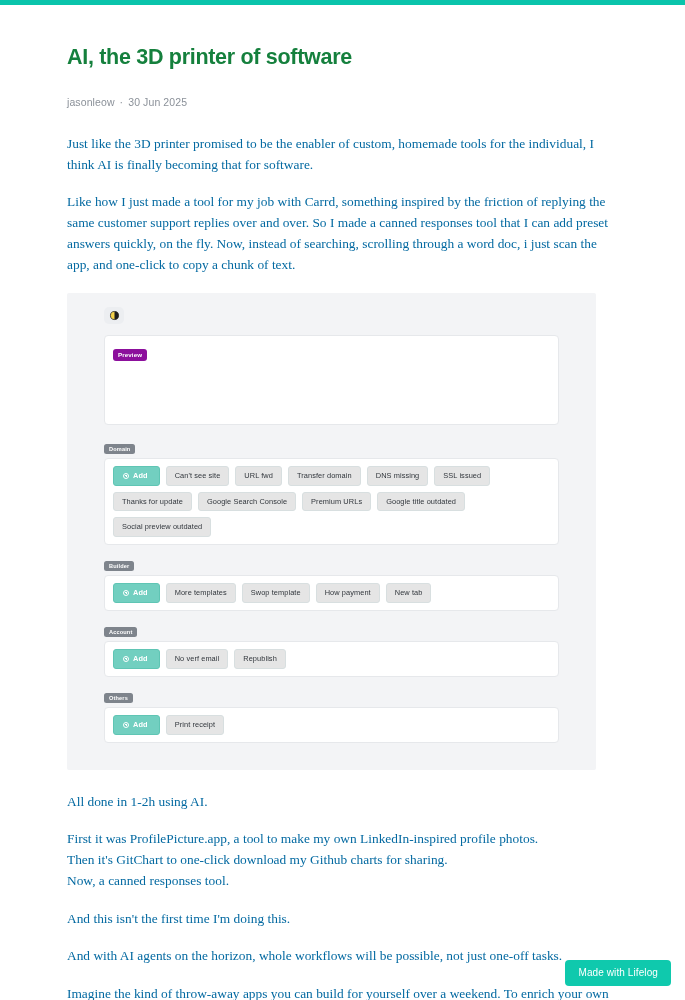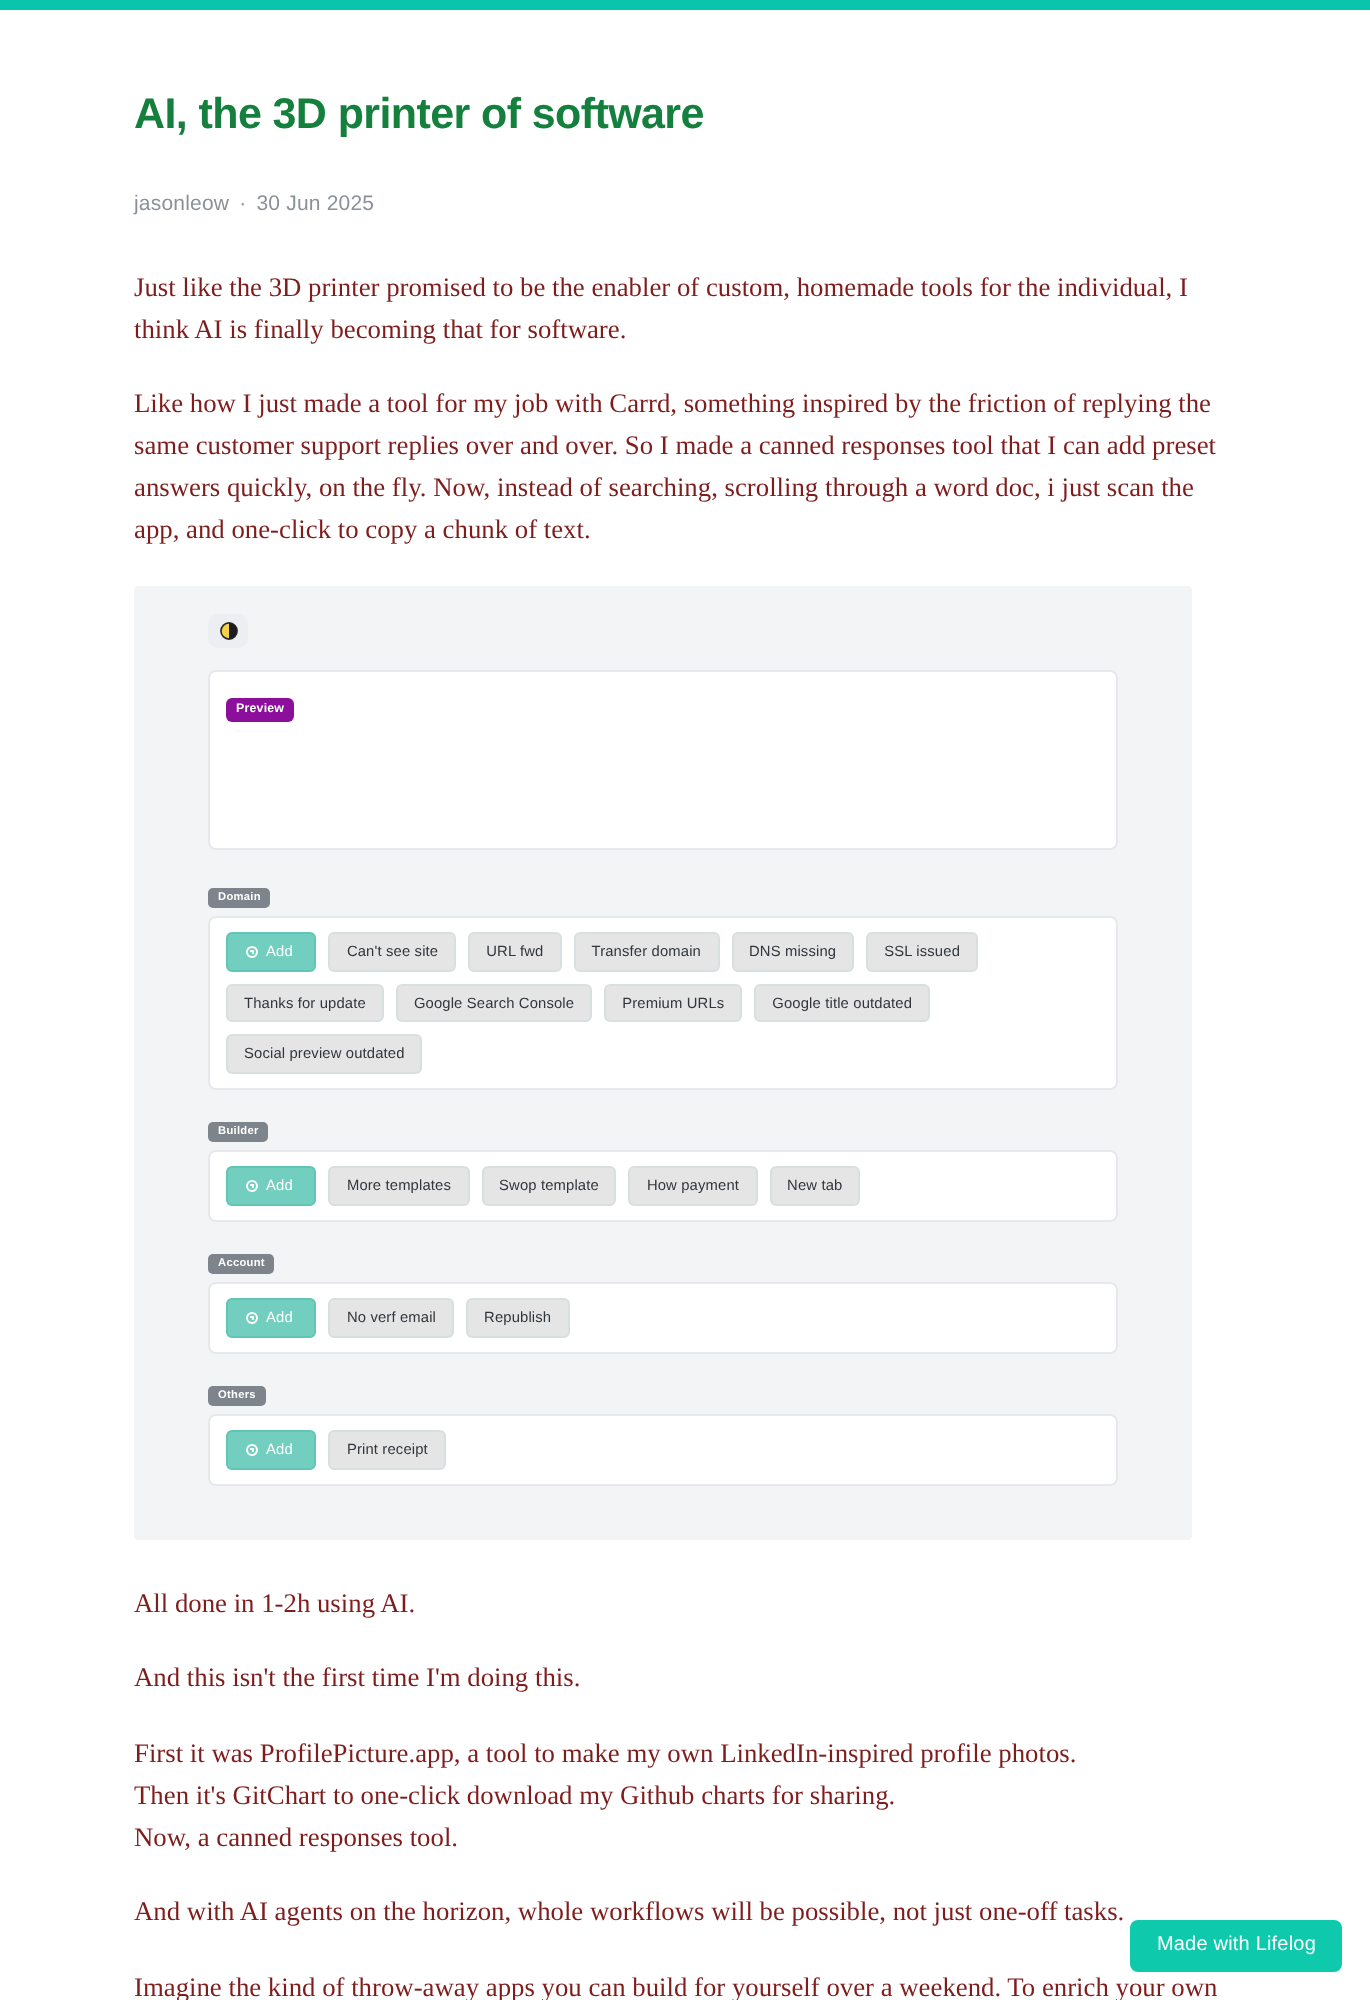--- a/index.html
+++ b/index.html
@@ -39,21 +39,21 @@
     font-size: 10.5px;
     color: #8b9199;
     margin: 0 0 26px 0;
     letter-spacing: 0.1px;
   }
   .byline .sep { margin: 0 5px; }
 
   .para {
     font-size: 13.4px;
     line-height: 1.55;
-    color: #7f1d1d;
+    color: #0369a1;
     margin: 0 0 17px 0;
     max-width: 545px;
   }
 
   
   .shot {
     background: #f3f4f6;
     border-radius: 2px;
     padding: 14px 0 18px 0;
     margin: 16px 0 22px 0;
@@ -139,21 +139,21 @@
 
   .btn-add {
     display: flex;
     align-items: center;
     gap: 4px;
     background: #72cfc0;
     border: 1px solid #5fc5b4;
     color: #ffffff;
     font-family: "Liberation Sans", sans-serif;
     font-size: 7.4px;
-    font-weight: normal;
+    font-weight: bold;
     padding: 4px 11px 4.5px 9px;
     border-radius: 3px;
     letter-spacing: 0.1px;
   }
   .plus-icon {
     width: 6px; height: 6px;
     border-radius: 50%;
     border: 1px solid #ffffff;
     position: relative;
     flex: none;
@@ -276,22 +276,22 @@
           <span class="plus-icon"></span>
           <span>Add</span>
         </div>
         <span class="chip">Print receipt</span>
       </div>
     </div>
 
   </div>
 
   <p class="para">All done in 1-2h using AI.</p>
-  <p class="para">And this isn't the first time I'm doing this.</p>
   <p class="para" style="white-space: pre-line;">First it was ProfilePicture.app, a tool to make my own LinkedIn-inspired profile photos.
 Then it's GitChart to one-click download my Github charts for sharing.
 Now, a canned responses tool.</p>
+  <p class="para">And this isn't the first time I'm doing this.</p>
   <p class="para">And with AI agents on the horizon, whole workflows will be possible, not just one-off tasks.</p>
   <p class="para">Imagine the kind of throw-away apps you can build for yourself over a weekend. To enrich your own life, your family's or your community's.</p>
 
 </div>
 
 <div class="made-with">Made with Lifelog</div>
 
 </body></html>

